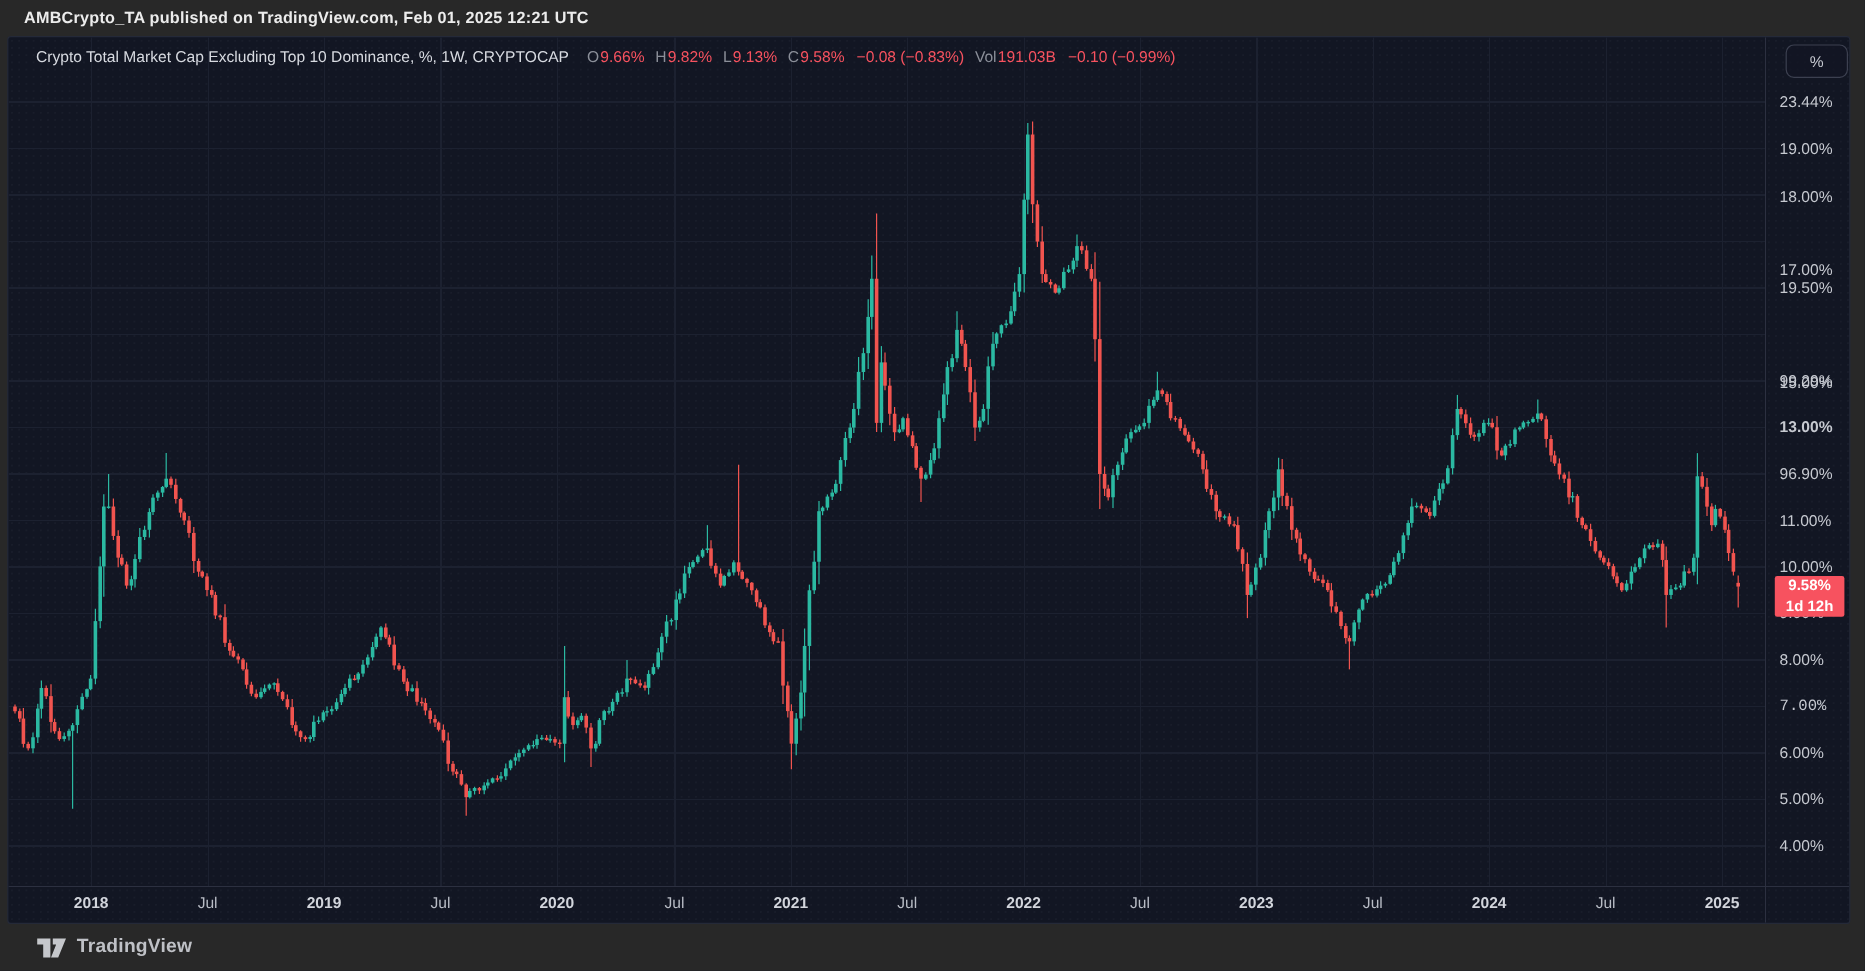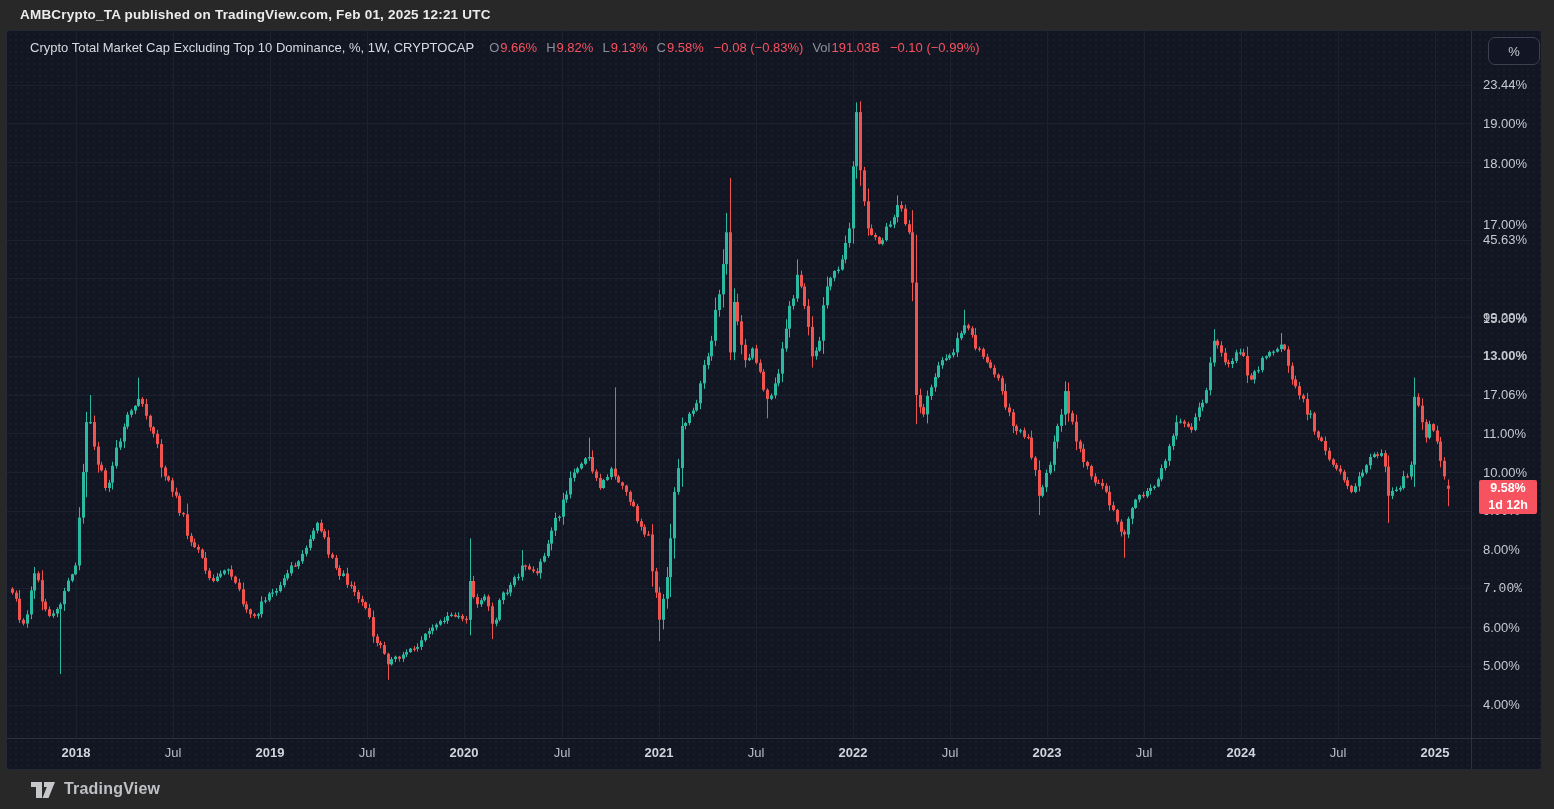--- a/index.html
+++ b/index.html
@@ -883,25 +883,25 @@
     <span class="title">Crypto Total Market Cap Excluding Top 10 Dominance, %, 1W, CRYPTOCAP</span><span class="lab">O</span><span class="val">9.66%</span><span class="lab">H</span><span class="val">9.82%</span><span class="lab">L</span><span class="val">9.13%</span><span class="lab">C</span><span class="val">9.58%</span><span class="lab"></span><span class="val">−0.08 (−0.83%)</span><span class="lab">Vol</span><span class="val">191.03B</span><span class="lab"></span><span class="val">−0.10 (−0.99%)</span>
   </div>
 
   <div class="pct-btn">%</div>
 
   <div id="price-axis">
       <span class="plabel" style="top: 46px;">23.44%</span>
       <span class="plabel" style="top: 84.75px;">19.00%</span>
       <span class="plabel" style="top: 125px;">18.00%</span>
       <span class="plabel" style="top: 162.25px; margin-top: 24px;">17.00%</span>
-      <span class="plabel" style="top: 201px;">45.63%</span>
+      <span class="plabel" style="top: 201px;">19.50%</span>
       <span class="plabel" style="top: 239.75px; margin-top: 40px;">15.00%</span>
       <span class="plabel" style="top: 278.5px;">99.29%</span>
       <span class="plabel" style="top: 317.25px; font-weight: bold;">13.00%</span>
-      <span class="plabel" style="top: 356px;">17.06%</span>
+      <span class="plabel" style="top: 356px;">96.90%</span>
       <span class="plabel" style="top: 394.75px;">11.00%</span>
       <span class="plabel" style="top: 433.5px;">10.00%</span>
       <span class="plabel" style="top: 472.25px;">9.00%</span>
       <span class="plabel" style="top: 511px;">8.00%</span>
       <span class="plabel" style="top: 549.75px; font-family: Liberation Mono, monospace;">7.00%</span>
       <span class="plabel" style="top: 588.5px;">6.00%</span>
       <span class="plabel" style="top: 627.25px;">5.00%</span>
       <span class="plabel" style="top: 666px;">4.00%</span>
     </div>
 

